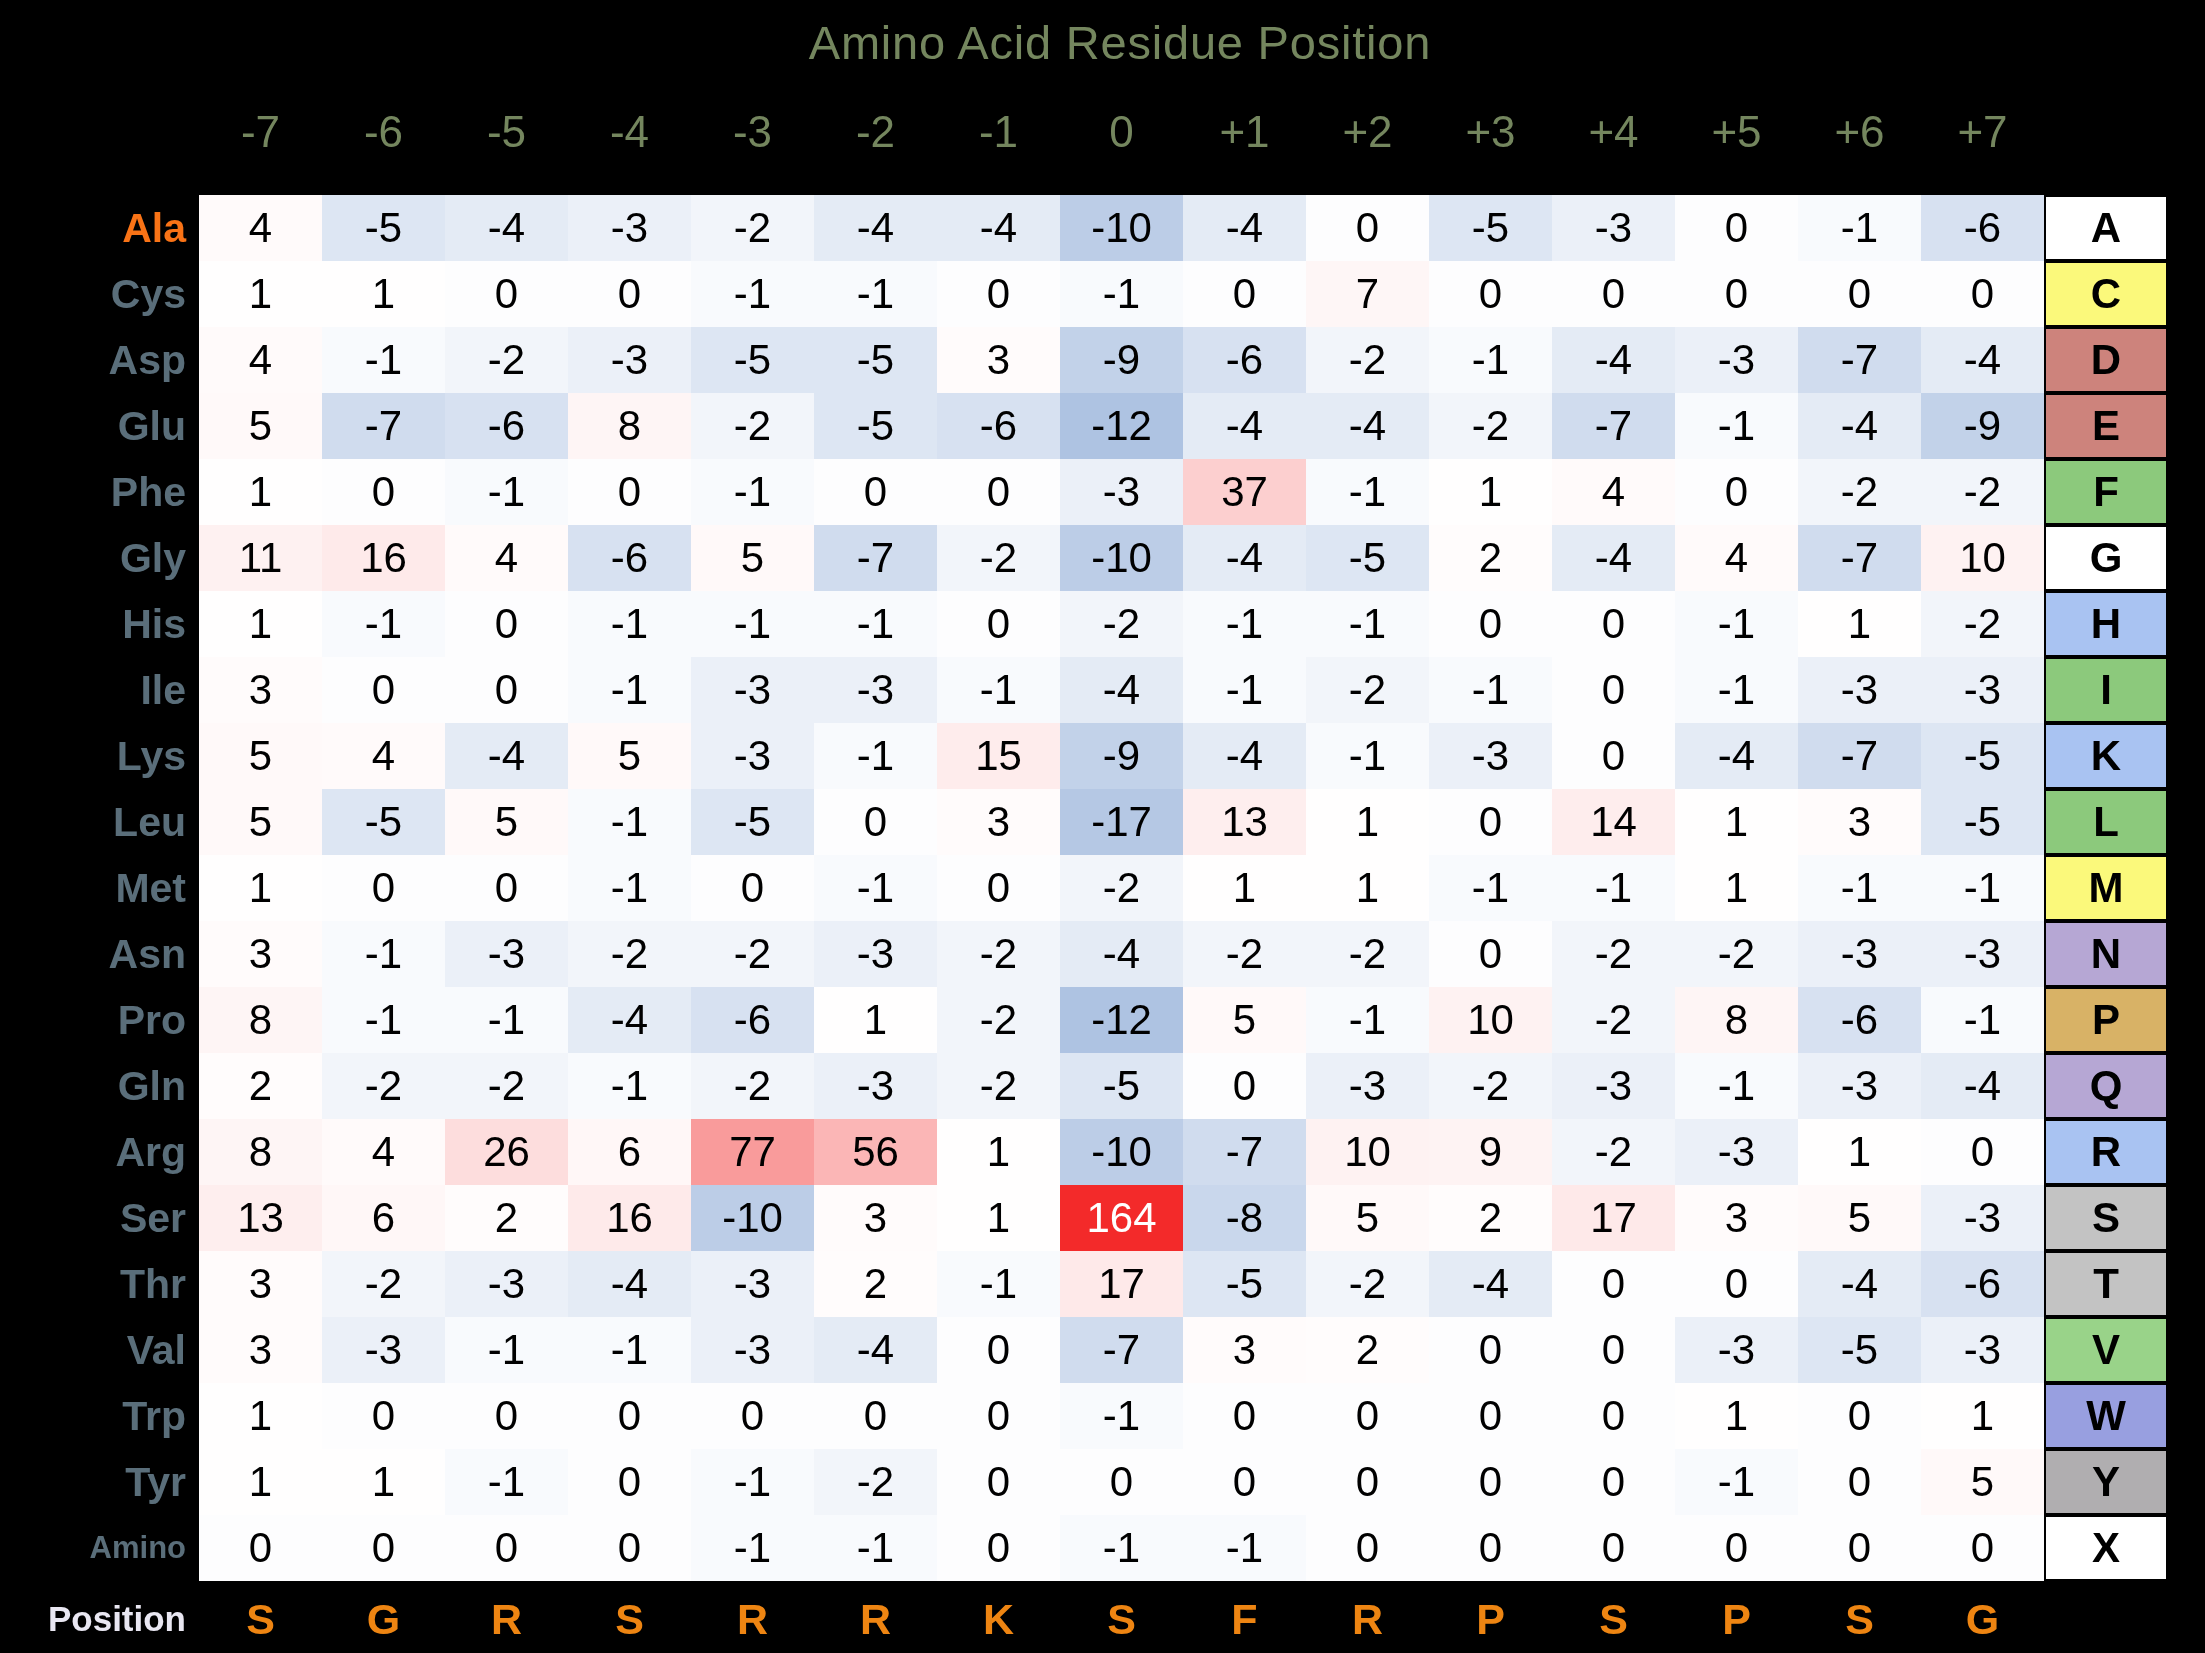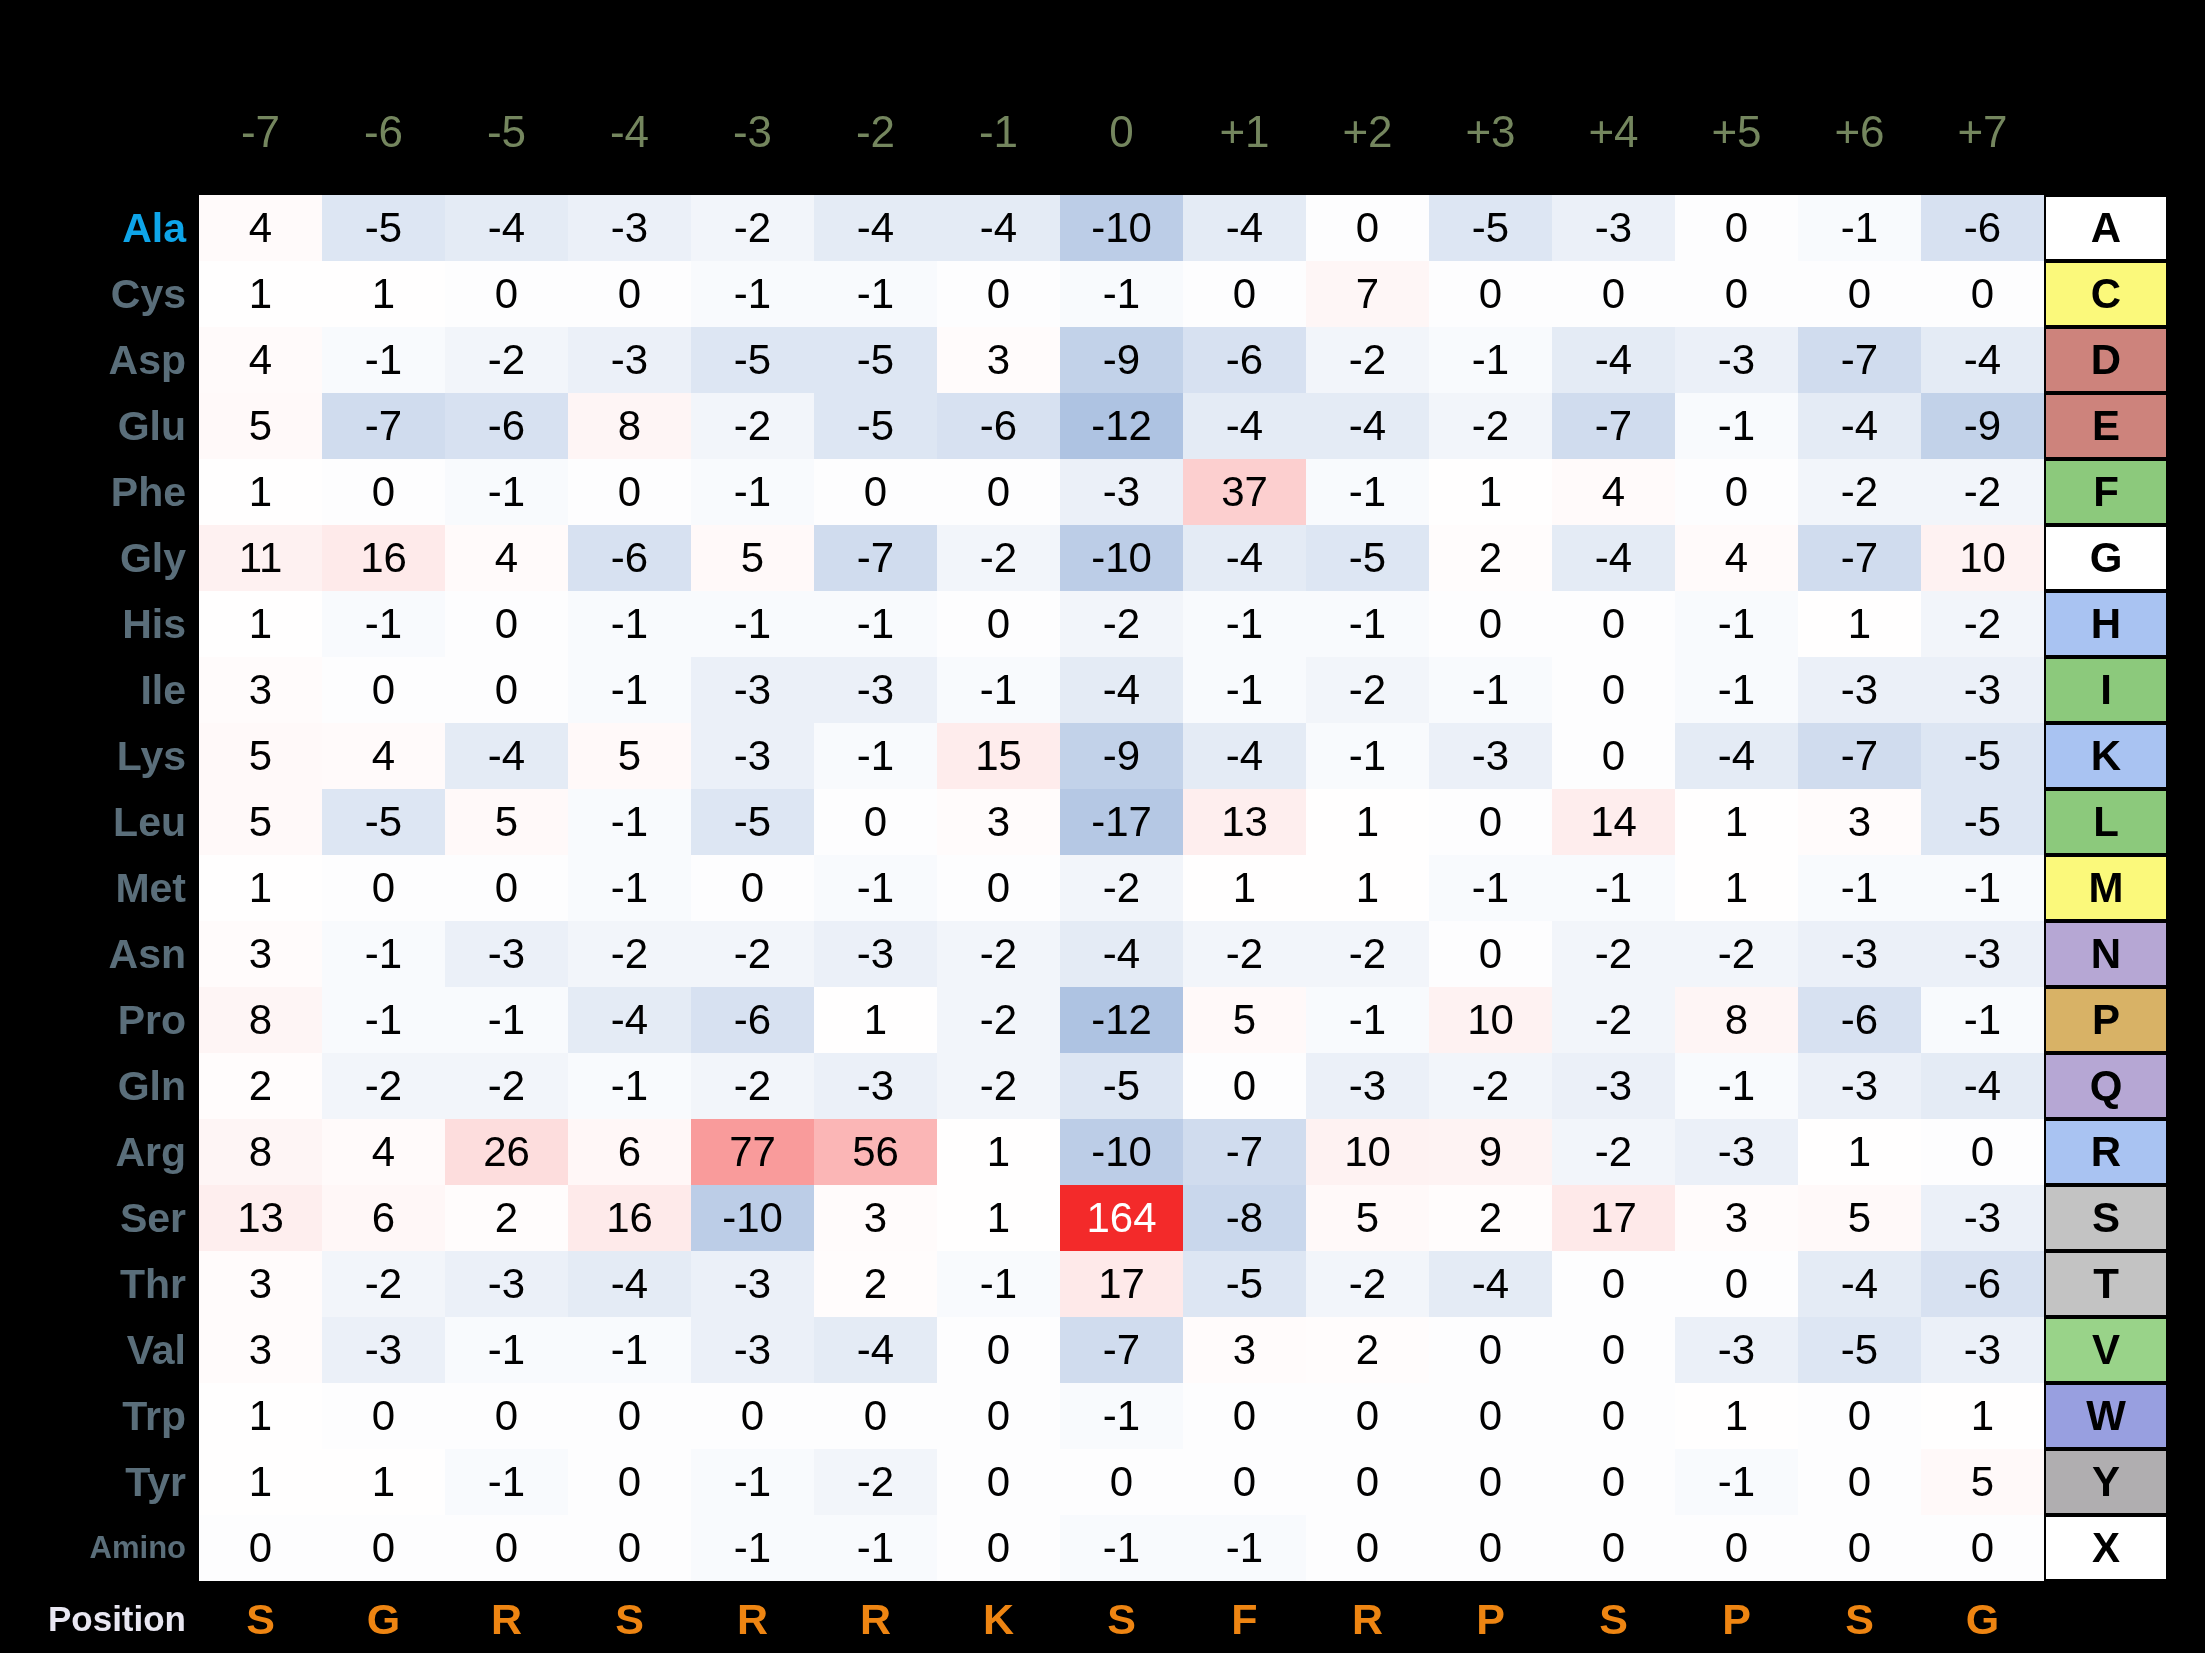--- a/index.html
+++ b/index.html
@@ -27,39 +27,40 @@
                  font-size:35px;font-weight:bold;}
   #optimal-cells{position:absolute;left:199px;top:1586px;display:grid;
                  grid-template-columns:repeat(15,123px);grid-auto-rows:66px;}
   .ocell{display:flex;align-items:center;justify-content:center;
          font-size:43px;font-weight:bold;}
 </style>
 </head>
 <body>
 
 <div id="app" style="background: rgb(0, 0, 0);">
+  <div class="title" style="color: rgb(116, 134, 94);">Amino Acid Residue Position</div>
   <div id="pos-headers">
       <div class="hcell" style="color: rgb(116, 134, 94);">-7</div>
       <div class="hcell" style="color: rgb(116, 134, 94);">-6</div>
       <div class="hcell" style="color: rgb(116, 134, 94);">-5</div>
       <div class="hcell" style="color: rgb(116, 134, 94);">-4</div>
       <div class="hcell" style="color: rgb(116, 134, 94);">-3</div>
       <div class="hcell" style="color: rgb(116, 134, 94);">-2</div>
       <div class="hcell" style="color: rgb(116, 134, 94);">-1</div>
       <div class="hcell" style="color: rgb(116, 134, 94);">0</div>
       <div class="hcell" style="color: rgb(116, 134, 94);">+1</div>
       <div class="hcell" style="color: rgb(116, 134, 94);">+2</div>
       <div class="hcell" style="color: rgb(116, 134, 94);">+3</div>
       <div class="hcell" style="color: rgb(116, 134, 94);">+4</div>
       <div class="hcell" style="color: rgb(116, 134, 94);">+5</div>
       <div class="hcell" style="color: rgb(116, 134, 94);">+6</div>
       <div class="hcell" style="color: rgb(116, 134, 94);">+7</div>
     </div>
   <div id="labels">
-      <div class="rlabel" style="color: #0ea5e9;">Ala</div>
+      <div class="rlabel" style="color: #f97316;">Ala</div>
       <div class="rlabel" style="color: rgb(90, 110, 122);">Cys</div>
       <div class="rlabel" style="color: rgb(90, 110, 122);">Asp</div>
       <div class="rlabel" style="color: rgb(90, 110, 122);">Glu</div>
       <div class="rlabel" style="color: rgb(90, 110, 122);">Phe</div>
       <div class="rlabel" style="color: rgb(90, 110, 122);">Gly</div>
       <div class="rlabel" style="color: rgb(90, 110, 122);">His</div>
       <div class="rlabel" style="color: rgb(90, 110, 122);">Ile</div>
       <div class="rlabel" style="color: rgb(90, 110, 122);">Lys</div>
       <div class="rlabel" style="color: rgb(90, 110, 122);">Leu</div>
       <div class="rlabel" style="color: rgb(90, 110, 122);">Met</div>

